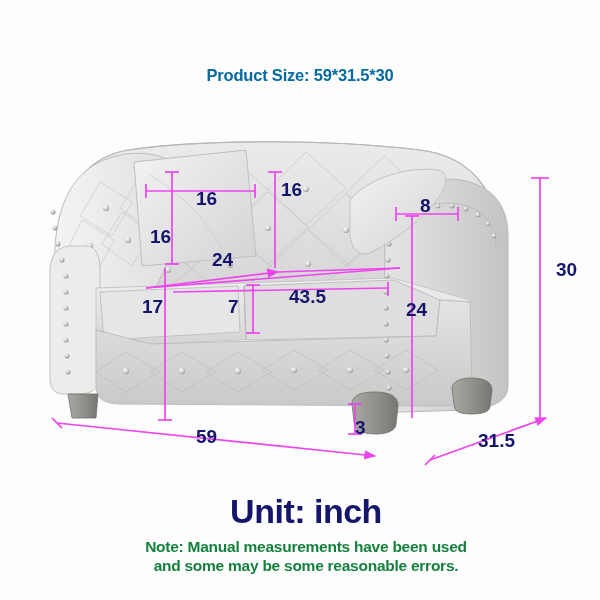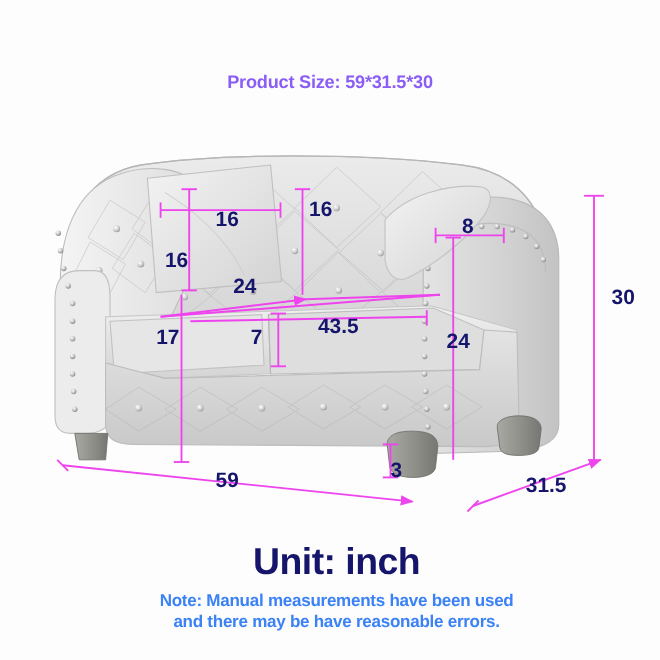--- a/index.html
+++ b/index.html
@@ -16,21 +16,21 @@
     font-family: "Liberation Sans", sans-serif;
   }
   #title {
     position: absolute;
     left: 0;
     top: 66px;
     width: 600px;
     text-align: center;
     font-size: 16.5px;
     font-weight: bold;
-    color: #8b5cf6;
+    color: #0369a1;
     letter-spacing: -0.2px;
   }
   #diagram {
     position: absolute;
     left: 0;
     top: 0;
     width: 600px;
     height: 600px;
   }
   #footer {
@@ -44,21 +44,21 @@
     font-size: 34px;
     font-weight: bold;
     color: #15156b;
     line-height: 38px;
     letter-spacing: -0.5px;
   }
   #note {
     margin-top: 7px;
     font-size: 15.5px;
     font-weight: bold;
-    color: #3b82f6;
+    color: #15803d;
     line-height: 19px;
     letter-spacing: -0.25px;
   }
   .dimtext {
     font-family: "Liberation Sans", sans-serif;
     font-weight: bold;
     fill: #15156b;
   }
 </style>
 </head>
@@ -365,17 +365,17 @@
       <text class="dimtext" x="355" y="434" font-size="19">3</text>
       <text class="dimtext" x="478" y="447" font-size="19">31.5</text>
       <text class="dimtext" x="556" y="276" font-size="19">30</text>
     </g>
   </svg>
 
   <div id="footer">
     <div id="unit">Unit: inch</div>
     <div id="note">
       <div>Note: Manual measurements have been used</div>
-      <div>and there may be have reasonable errors.</div>
+      <div>and some may be some reasonable errors.</div>
     </div>
   </div>
 
 </div>
 
 </body></html>

